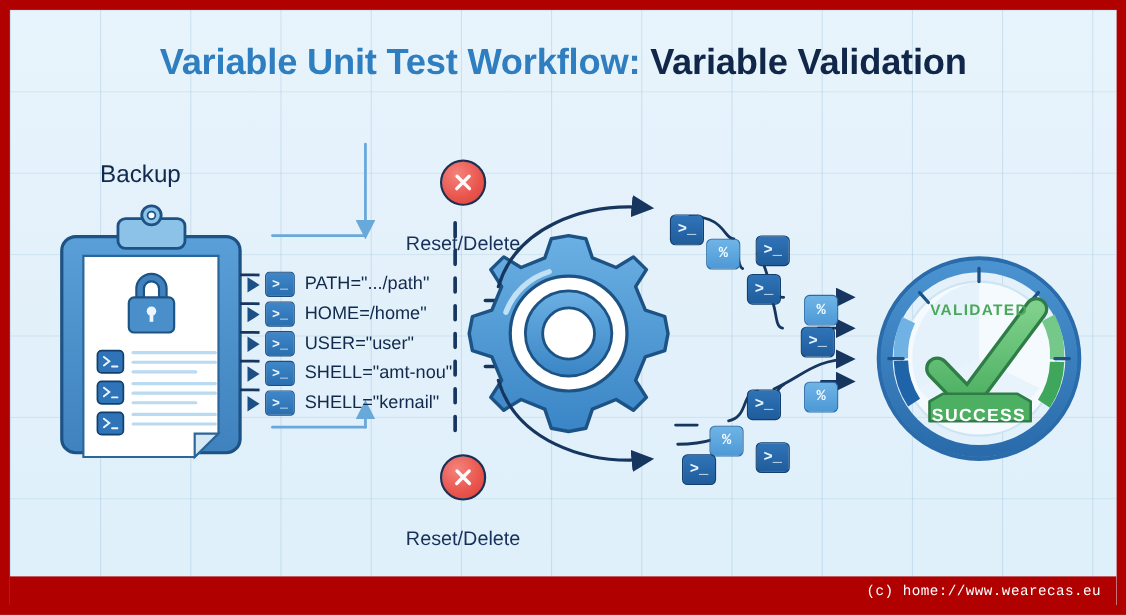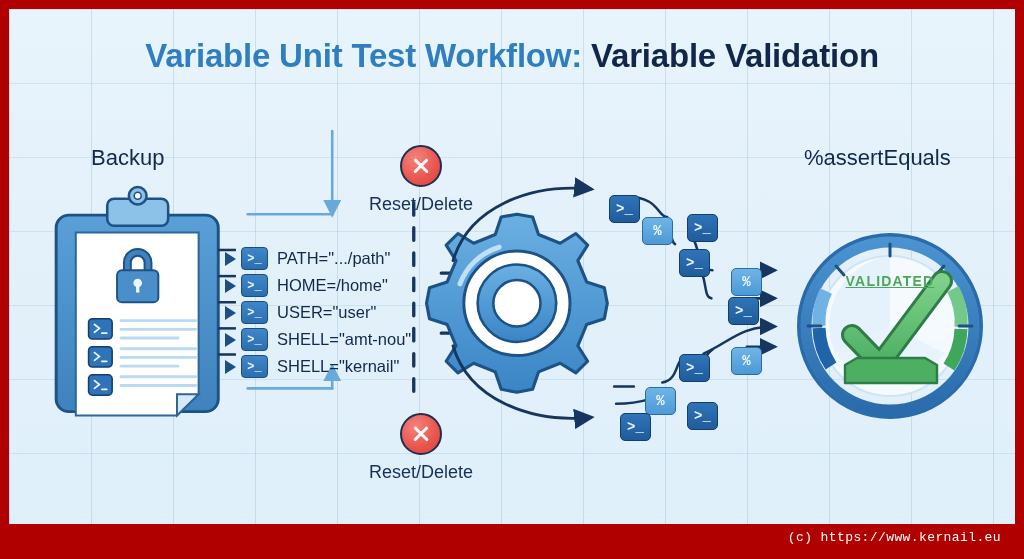--- a/index.html
+++ b/index.html
@@ -42,21 +42,21 @@
     width:38px;height:38px;border-radius:50%;
     background:radial-gradient(circle at 36% 30%,#f4837c 0%,#e8534b 62%,#d8443d 100%);
     border:2.5px solid #1d2f52;margin:0 auto;position:relative;
   }
   .xcircle:before,.xcircle:after{
     content:"";position:absolute;left:50%;top:50%;width:19px;height:3.4px;
     background:#fdfdfd;border-radius:2px;transform-origin:center;
   }
   .xcircle:before{transform:translate(-50%,-50%) rotate(45deg);}
   .xcircle:after{transform:translate(-50%,-50%) rotate(-45deg);}
-  .resetlabel{margin-top:7px;font-size:18px;color:#16305a;white-space:nowrap;}
+  .resetlabel{margin-top:24px;font-size:18px;color:#16305a;white-space:nowrap;}
 
   
   #varlist{position:absolute;left:216px;top:236px;}
   .varrow{display:flex;align-items:center;height:27px;}
   .vararrow{
     width:0;height:0;border-top:7px solid transparent;border-bottom:7px solid transparent;
     border-left:11px solid #1b4f86;margin-right:5px;
   }
   .termchip{
     width:25px;height:21px;border-radius:4px;flex:none;
@@ -80,21 +80,21 @@
   .node.pct{
     background:linear-gradient(180deg,#6fb4e6 0%,#4d99d6 100%);
     border:1.4px solid #2b6ca8;color:#f2faff;font-size:14px;
   }
 
   
   #gauge{position:absolute;left:786px;top:222px;width:190px;height:190px;}
   .gaugetext{
     position:absolute;width:100%;text-align:center;font-weight:bold;white-space:nowrap;
   }
-  #gauge-validated{top:42px;font-size:14px;letter-spacing:1.2px;color:#4aa85b;text-decoration:underline;}
+  #gauge-validated{top:42px;font-size:14px;letter-spacing:1.2px;color:#4aa85b;}
   #gauge-success{top:139px;font-size:16px;letter-spacing:1.2px;color:#ffffff;}
 
   
   #watermark{
     position:absolute;left:0;bottom:0;width:100%;height:26px;background:#b00000;
     display:flex;align-items:center;justify-content:flex-end;
   }
   #watermark span{
     color:#ffffff;font-family:"Liberation Mono",monospace;font-size:13px;
     letter-spacing:.4px;padding-right:14px;white-space:nowrap;
@@ -221,21 +221,20 @@
       <path d="M707 356 C734 344 744 328 779 328" marker-end="url(#arwDark)"></path>
     </g>
   </svg>
 
   <div id="title">
     <span class="t1">Variable Unit Test Workflow:</span>
     <span class="t2">Variable Validation</span>
   </div>
 
   <div class="colhead" id="head-backup">Backup</div>
-  <div class="colhead" id="head-assert">%assertEquals</div>
 
   <div class="resetgrp" id="reset-top">
     <div class="xcircle"></div>
     <div class="resetlabel">Reset/Delete</div>
   </div>
   <div class="resetgrp" id="reset-bottom">
     <div class="xcircle"></div>
     <div class="resetlabel">Reset/Delete</div>
   </div>
 
@@ -304,18 +303,19 @@
         <path d="M149 35 l-8 9"></path>
         <path d="M177 95 h-13"></path>
       </g>
 
       <path d="M57 104 L85 133 L147 50" fill="none" stroke="#2e7d46" stroke-width="22" stroke-linecap="round" stroke-linejoin="round"></path>
       <path d="M57 104 L85 133 L147 50" fill="none" stroke="url(#chkGrad)" stroke-width="16" stroke-linecap="round" stroke-linejoin="round"></path>
 
       <path d="M50 134 L62 127 L130 127 L142 134 L142 152 L50 152 Z" fill="#4caf62" stroke="#2e7d46" stroke-width="2.4" stroke-linejoin="round"></path>
     </svg>
     <div class="gaugetext" id="gauge-validated">VALIDATED</div>
+    <div class="gaugetext" id="gauge-success">SUCCESS</div>
   </div>
 
   <div id="watermark">
-    <span>(c) https://www.kernail.eu</span>
+    <span>(c) home://www.wearecas.eu</span>
   </div>
 </div>
 
 </body></html>

